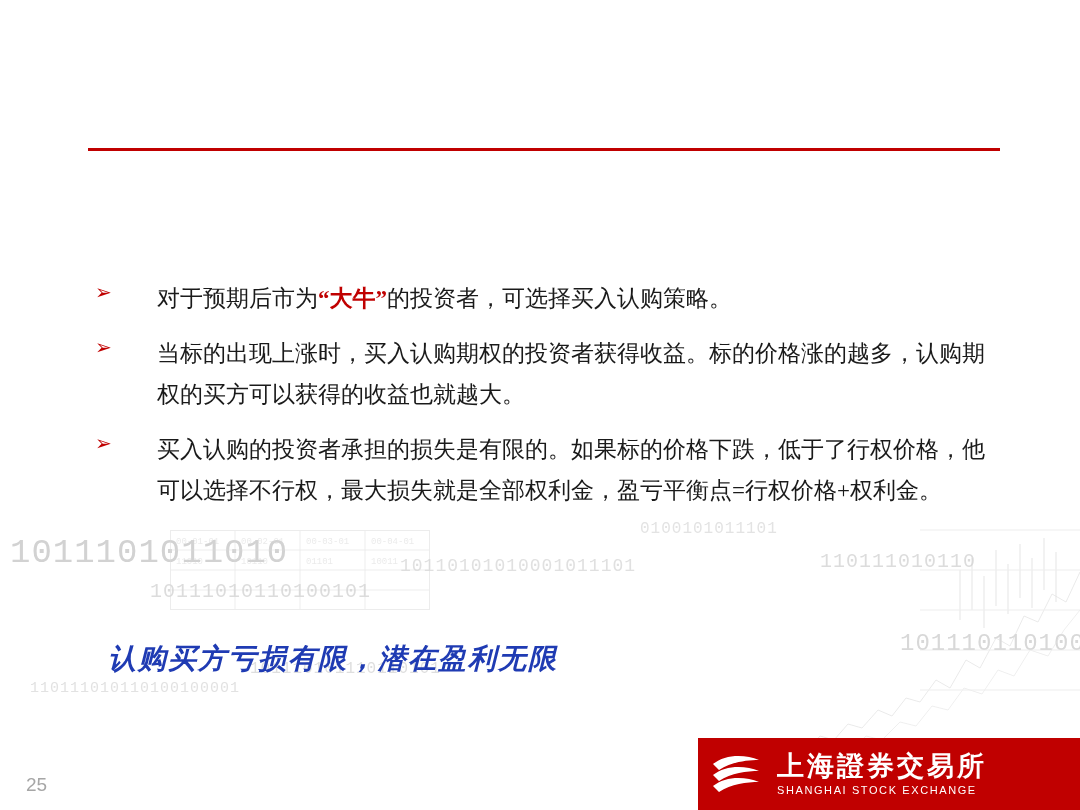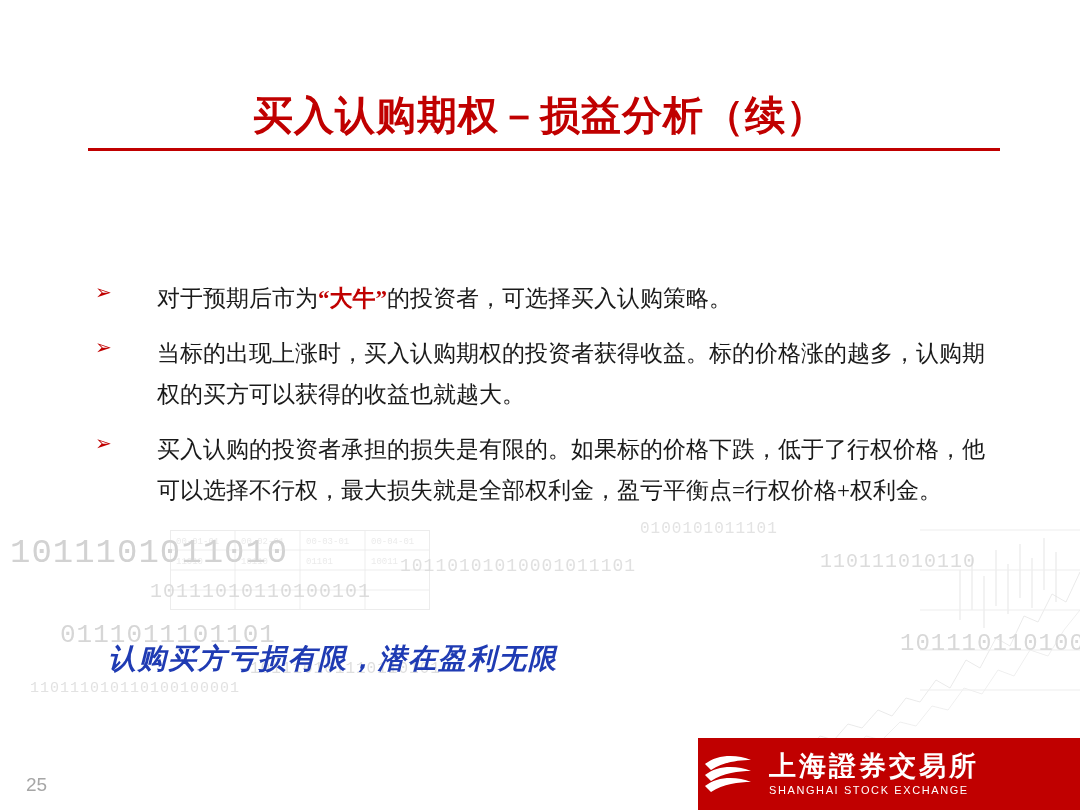--- a/index.html
+++ b/index.html
@@ -155,21 +155,21 @@
   
   .logo {
     position: absolute;
     right: 0;
     bottom: 0;
     width: 382px;
     height: 72px;
     background: #c00000;
     display: flex;
     align-items: center;
-    padding-left: 3px;
+    padding-left: 11px;
     box-sizing: border-box;
   }
   .logo-mark {
     width: 56px;
     height: 52px;
     flex: 0 0 auto;
     margin-right: 12px;
   }
   .logo-text {
     display: flex;
@@ -192,21 +192,20 @@
   }
 </style>
 </head>
 <body>
 
 <div class="slide">
 
   <div class="bg-art">
     <div class="bg-binary b1">1011101011010</div>
     <div class="bg-binary b2">10111010110100101</div>
-    <div class="bg-binary b3">0111011101101</div>
     <div class="bg-binary b5">10110101010001011101</div>
     <div class="bg-binary b6">101110101110110101</div>
     <div class="bg-binary b8">110111010110</div>
     <div class="bg-binary b9">1011101101001</div>
     <div class="bg-binary b11">110111010110100100001</div>
     <div class="bg-binary b12">0100101011101</div>
 
     <svg class="bg-chart" viewBox="0 0 320 260">
       <g stroke="#d9d9d9" stroke-width="1" fill="none">
         <path d="M0 250 L20 246 L34 238 L48 240 L60 226 L74 230 L88 214 L102 218 L118 200 L132 206 L146 188 L160 192 L176 170 L190 178 L206 150 L220 158 L236 128 L250 136 L264 106 L278 112 L292 84 L306 92 L320 62"></path>
@@ -248,21 +247,20 @@
         <text x="136" y="14">00-03-01</text>
         <text x="201" y="14">00-04-01</text>
         <text x="6" y="34">11010</text>
         <text x="71" y="34">10110</text>
         <text x="136" y="34">01101</text>
         <text x="201" y="34">10011</text>
       </g>
     </svg>
   </div>
 
-  <div class="title">买入认购期权－损益分析（续）</div>
   <div class="title-rule"></div>
 
 
   <div class="bullets">
 
     <div class="bullet">
       <div class="bullet-marker">➢</div>
       <div class="bullet-text">
         <span>对于预期后市为</span><span class="hl">“大牛”</span><span>的投资者，可选择买入认购策略。</span>
       </div>

